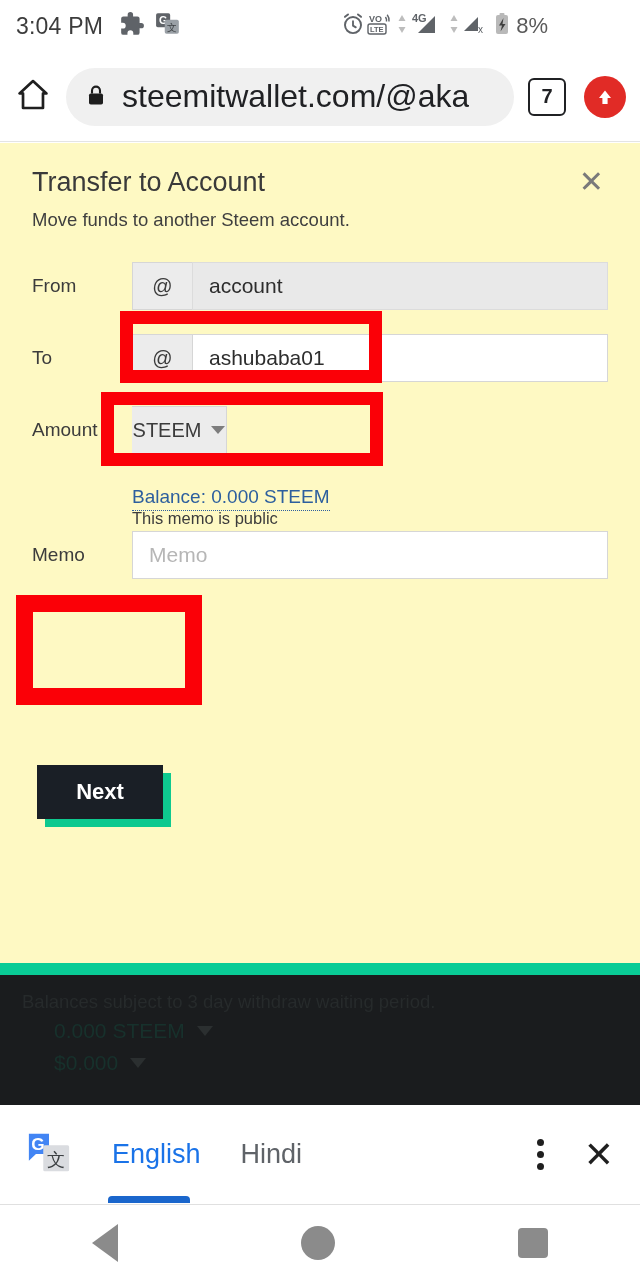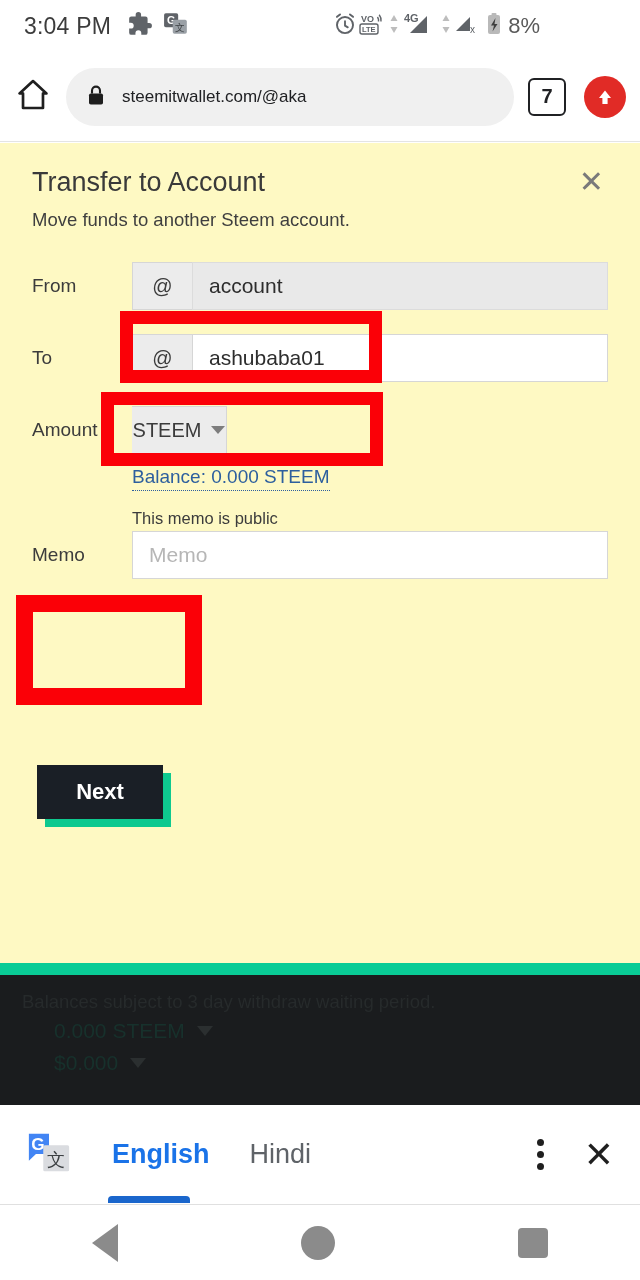--- a/index.html
+++ b/index.html
@@ -7,41 +7,41 @@
   body {
     font-family: "Liberation Sans", sans-serif;
     background:#ffffff;
     position:relative;
     overflow:hidden;
   }
 
   
   .statusbar {
     position:absolute; left:0; top:0; width:564px; height:52px;
-    background:#fff; display:flex; align-items:center; padding:0 24px;
+    background:#fff; display:flex; align-items:center; padding:0 16px;
   }
   .sb-time { font-size:23px; color:#3c3c3c; letter-spacing:.2px; }
   .sb-left-icons { display:flex; align-items:center; gap:10px; margin-left:16px; }
   .sb-spacer { flex:1; }
   .sb-right { display:flex; align-items:center; }
   .sb-batt-pct { font-size:22px; color:#5a5a5a; margin-left:4px; }
 
   
   .browserbar {
     position:absolute; left:0; top:52px; width:640px; height:90px;
     background:#fff; display:flex; align-items:center; padding:0 14px;
     border-bottom:1px solid #e4e4e4;
   }
   .omnibox {
     flex:1; height:58px; background:#f0f0f0; border-radius:29px;
     display:flex; align-items:center; padding:0 18px; margin:0 14px;
     overflow:hidden;
   }
   .omni-url {
-    font-size:17px; color:#202124; margin-left:14px; white-space:nowrap;
+    font-size:32px; color:#202124; margin-left:14px; white-space:nowrap;
     overflow:hidden;
   }
   .tabcount {
     width:38px; height:38px; border:2.6px solid #202124; border-radius:6px;
     display:flex; align-items:center; justify-content:center;
     font-size:20px; font-weight:600; color:#202124; flex:0 0 auto;
   }
   .uploadbtn {
     width:42px; height:42px; border-radius:50%; background:#e12b26;
     display:flex; align-items:center; justify-content:center;
@@ -74,21 +74,21 @@
 
   .unitsel {
     width:95px; background:#ececec; border:1px solid #d6d6d6; border-left:none;
     display:flex; align-items:center; justify-content:center; gap:10px;
     font-size:20px; color:#3b3b3b;
   }
   .caret { width:0; height:0; border-left:7px solid transparent; border-right:7px solid transparent; border-top:8px solid #7d7d7d; }
 
   .balance {
     position:absolute; left:132px; font-size:19px; color:#2d5f9e;
-    border-bottom:1.5px dotted #2d5f9e; padding-bottom:2px; cursor:pointer;
+    border-bottom:1.5px dotted #2d5f9e; padding-bottom:2px; cursor:pointer;margin-top:20px;
   }
   .memohint { position:absolute; left:132px; font-size:16.5px; color:#3c3c3c; }
 
   
   .nextwrap { position:absolute; left:37px; top:622px; width:154px; height:62px; }
   .next-shadow { position:absolute; left:8px; top:8px; width:126px; height:54px; background:#0ec98f; }
   .next-btn {
     position:absolute; left:0; top:0; width:126px; height:54px;
     background:#1a1f26; color:#fff; font-size:22px; font-weight:bold;
     display:flex; align-items:center; justify-content:center; cursor:pointer;
@@ -110,21 +110,21 @@
   .dk2 { font-size:21px; color:#17312c; margin:6px 0 0 32px; display:flex; align-items:center; gap:12px; }
   .dk3 { font-size:21px; color:#17312c; margin:8px 0 0 32px; display:flex; align-items:center; gap:12px; }
   .dcaret { width:0;height:0;border-left:8px solid transparent;border-right:8px solid transparent;border-top:10px solid #2b2f30; }
 
   
   .xbar {
     position:absolute; left:0; top:1105px; width:640px; height:100px; background:#fff;
     display:flex; align-items:center; padding:0 26px; border-bottom:1px solid #e0e0e0;
   }
   .xlang { font-size:27px; margin-left:40px; cursor:pointer; }
-  .xlang.active { color:#1a73e8; font-weight:bold; }
+  .xlang.active { color:#1a73e8; font-weight:normal; }
   .xlang.inactive { color:#5f6368; }
   .xspace { flex:1; }
   .xdots { display:flex; flex-direction:column; gap:5px; margin-right:40px; cursor:pointer; }
   .xdots i { width:7px; height:7px; border-radius:50%; background:#1f1f1f; display:block; }
   .xclose { font-size:36px; color:#1f1f1f; line-height:1; cursor:pointer; }
   .xindicator { position:absolute; left:108px; top:1196px; width:82px; height:7px; background:#1a66cc; border-radius:4px 4px 0 0; }
 
   
   .navbar {
     position:absolute; left:0; top:1205px; width:640px; height:75px; background:#fff;

